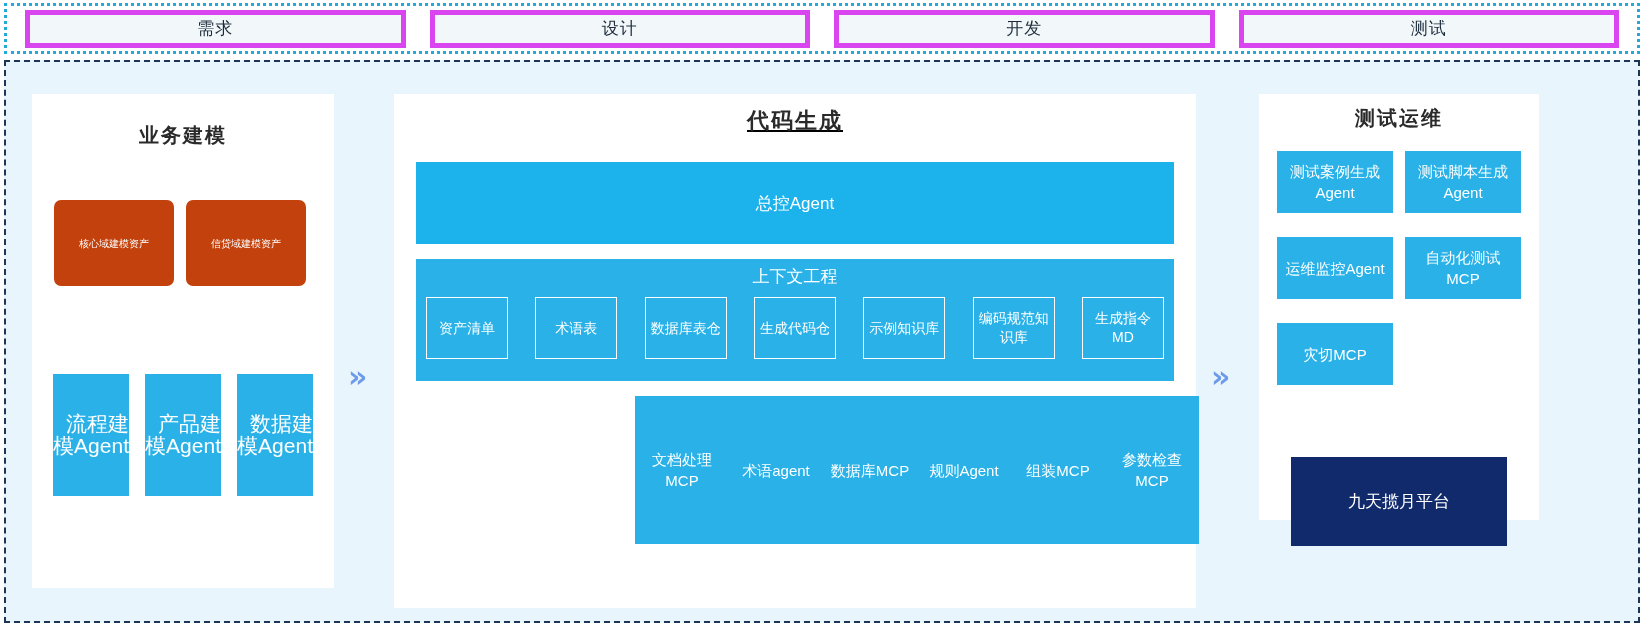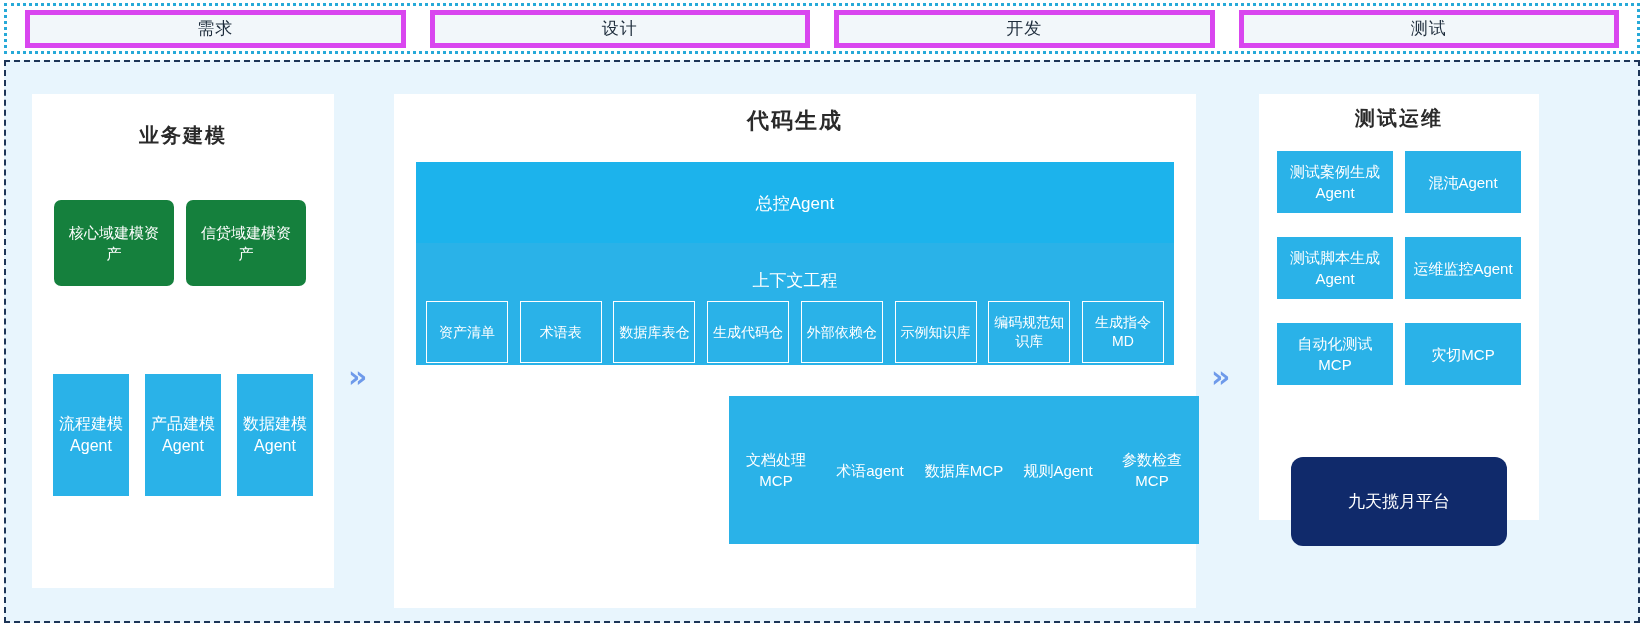--- a/index.html
+++ b/index.html
@@ -86,24 +86,24 @@
   .navy-row {
     position: absolute;
     left: 22px;
     top: 106px;
     display: flex;
     gap: 12px;
   }
   .navy-card {
     width: 120px;
     height: 86px;
-    background: #15803d;
+    background: #c2410c;
     border-radius: 7px;
     color: #ffffff;
-    font-size: 15px;
+    font-size: 10px;
     line-height: 21px;
     display: flex;
     align-items: center;
     justify-content: center;
     text-align: center;
     box-sizing: border-box;
     padding: 12px 8px;
   }
 
   .agent-row {
@@ -111,35 +111,36 @@
     left: 21px;
     top: 280px;
     display: flex;
     gap: 16px;
   }
   .agent-card {
     width: 76px;
     height: 122px;
     background: #2ab2e8;
     color: #ffffff;
-    font-size: 16px;
+    font-size: 21px;
     line-height: 22px;
     display: flex;
     align-items: center;
     justify-content: center;
-    text-align: center;
+    text-align: right;
     box-sizing: border-box;
   }
 
   
   #panel-center {
     left: 388px;
     top: 32px;
     width: 802px;
     height: 514px;
+    text-decoration: underline;
   }
   #panel-center .panel-title { margin-top: 12px; font-size: 22px; }
 
   .banner {
     position: absolute;
     left: 22px;
     top: 68px;
     width: 758px;
     height: 82px;
     background: #1cb3ec;
@@ -147,26 +148,26 @@
     font-size: 17px;
     display: flex;
     align-items: center;
     justify-content: center;
     box-sizing: border-box;
   }
 
   .ctx-block {
     position: absolute;
     left: 22px;
-    top: 149px;
+    top: 165px;
     width: 758px;
     height: 122px;
     background: #2ab2e8;
     box-sizing: border-box;
-    padding-top: 26px;
+    padding-top: 6px;
   }
   .ctx-title {
     text-align: center;
     color: #ffffff;
     font-size: 17px;
     margin-bottom: 9px;
   }
   .ctx-items {
     display: flex;
     justify-content: space-between;
@@ -245,21 +246,21 @@
     padding: 0 5px;
   }
 
   .platform-card {
     position: absolute;
     left: 32px;
     top: 363px;
     width: 216px;
     height: 89px;
     background: #102a6b;
-    border-radius: 12px;
+    border-radius: 0;
     color: #ffffff;
     font-size: 17px;
     display: flex;
     align-items: center;
     justify-content: center;
     text-align: center;
     box-sizing: border-box;
   }
 
   
@@ -311,44 +312,43 @@
 
       <div class="banner">总控Agent</div>
 
       <div class="ctx-block">
         <div class="ctx-title">上下文工程</div>
         <div class="ctx-items">
           <div class="ctx-item">资产清单</div>
           <div class="ctx-item">术语表</div>
           <div class="ctx-item">数据库表仓</div>
           <div class="ctx-item">生成代码仓</div>
-          <div class="ctx-item">外部依赖仓</div>
           <div class="ctx-item">示例知识库</div>
           <div class="ctx-item">编码规范知识库</div>
           <div class="ctx-item">生成指令MD</div>
         </div>
       </div>
 
       <div class="tool-row">
         <div class="tool-card">文档处理MCP</div>
         <div class="tool-card">术语agent</div>
         <div class="tool-card">数据库MCP</div>
         <div class="tool-card">规则Agent</div>
+        <div class="tool-card">组装MCP</div>
         <div class="tool-card">参数检查MCP</div>
       </div>
     </div>
 
     <div class="chevron" id="chevron-2">»</div>
 
     <div class="panel" id="panel-right">
       <div class="panel-title">测试运维</div>
 
       <div class="ops-grid">
         <div class="ops-card">测试案例生成Agent</div>
-        <div class="ops-card">混沌Agent</div>
         <div class="ops-card">测试脚本生成Agent</div>
         <div class="ops-card">运维监控Agent</div>
         <div class="ops-card">自动化测试MCP</div>
         <div class="ops-card">灾切MCP</div>
       </div>
 
       <div class="platform-card">九天揽月平台</div>
     </div>
 
   </div>

